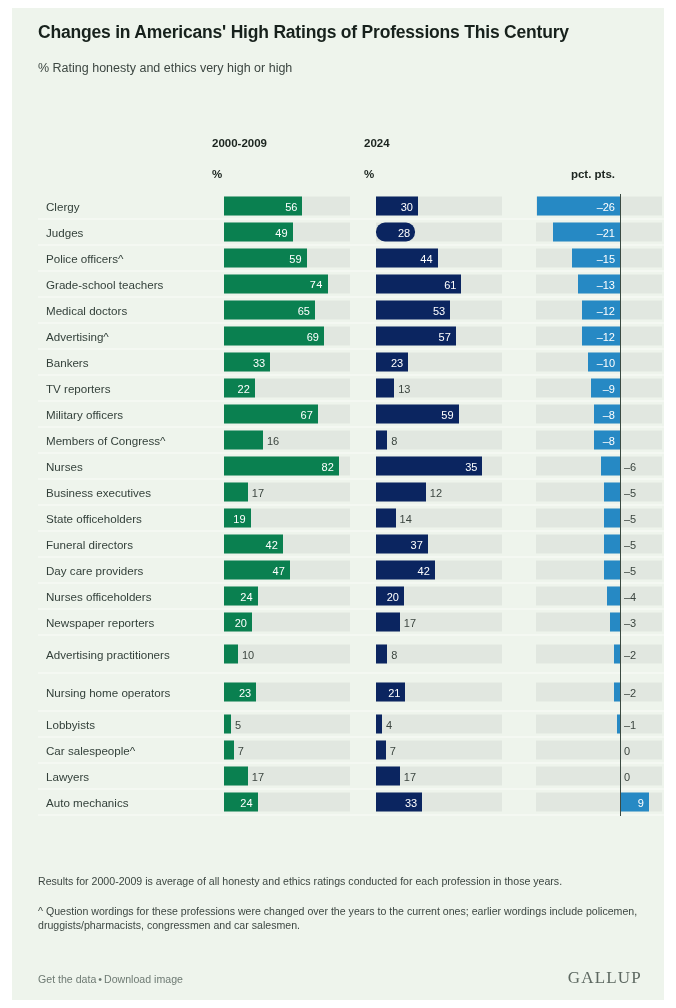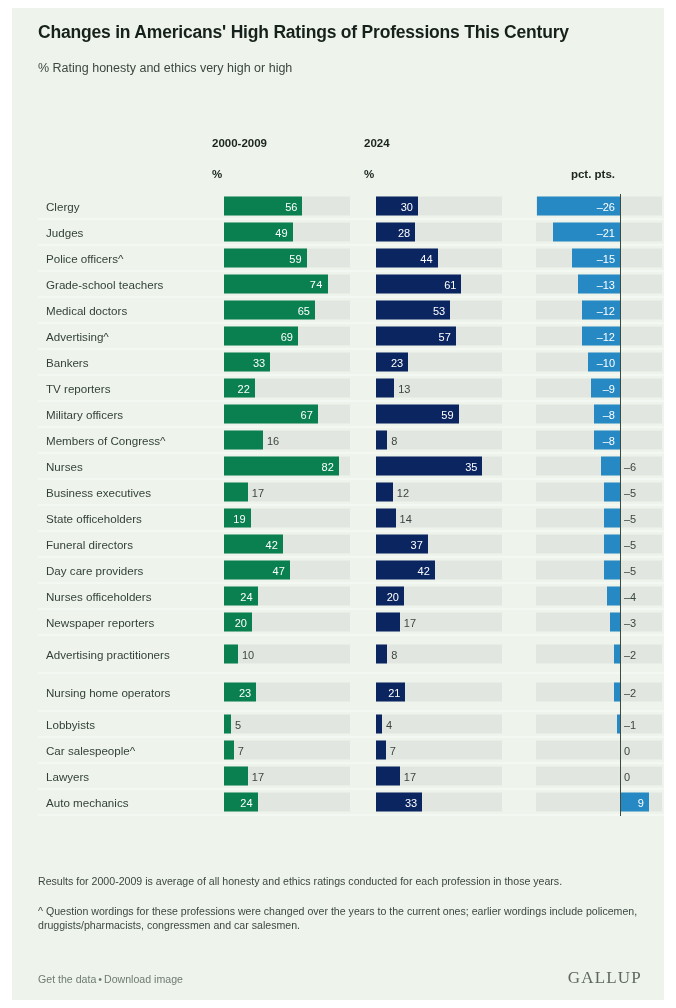--- a/index.html
+++ b/index.html
@@ -150,21 +150,21 @@
         </div>
       </div>
       <div class="row">
         <div class="label">Judges</div>
         <div class="track t1">
           <div class="bar green" style="width: 68.6px;">
             <span class="val inside">49</span>
           </div>
         </div>
         <div class="track t2">
-          <div class="bar navy" style="width: 39.2px;">
+          <div class="bar navy" style="width: 39.2px; border-radius: 9px;">
             <span class="val inside">28</span>
           </div>
         </div>
         <div class="track t3">
           <div class="bar blue" style="left: 16.8px; width: 67.2px;">
             <span class="val inside">–21</span>
           </div>
         </div>
       </div>
       <div class="row">
@@ -217,21 +217,21 @@
         </div>
         <div class="track t3">
           <div class="bar blue" style="left: 45.6px; width: 38.4px;">
             <span class="val inside">–12</span>
           </div>
         </div>
       </div>
       <div class="row">
         <div class="label">Advertising^</div>
         <div class="track t1">
-          <div class="bar green" style="width: 74px;">
+          <div class="bar green" style="width: 100px;">
             <span class="val inside">69</span>
           </div>
         </div>
         <div class="track t2">
           <div class="bar navy" style="width: 79.8px;">
             <span class="val inside">57</span>
           </div>
         </div>
         <div class="track t3">
           <div class="bar blue" style="left: 45.6px; width: 38.4px;">
@@ -330,21 +330,21 @@
         </div>
       </div>
       <div class="row">
         <div class="label">Business executives</div>
         <div class="track t1">
           <div class="bar green" style="width: 23.8px;">
             <span class="val outside">17</span>
           </div>
         </div>
         <div class="track t2">
-          <div class="bar navy" style="width: 16.8px;">
+          <div class="bar navy" style="width: 16.8px; padding-left: 33px;">
             <span class="val outside">12</span>
           </div>
         </div>
         <div class="track t3">
           <div class="bar blue" style="left: 68px; width: 16px;">
             <span class="val outside">–5</span>
           </div>
         </div>
       </div>
       <div class="row">

